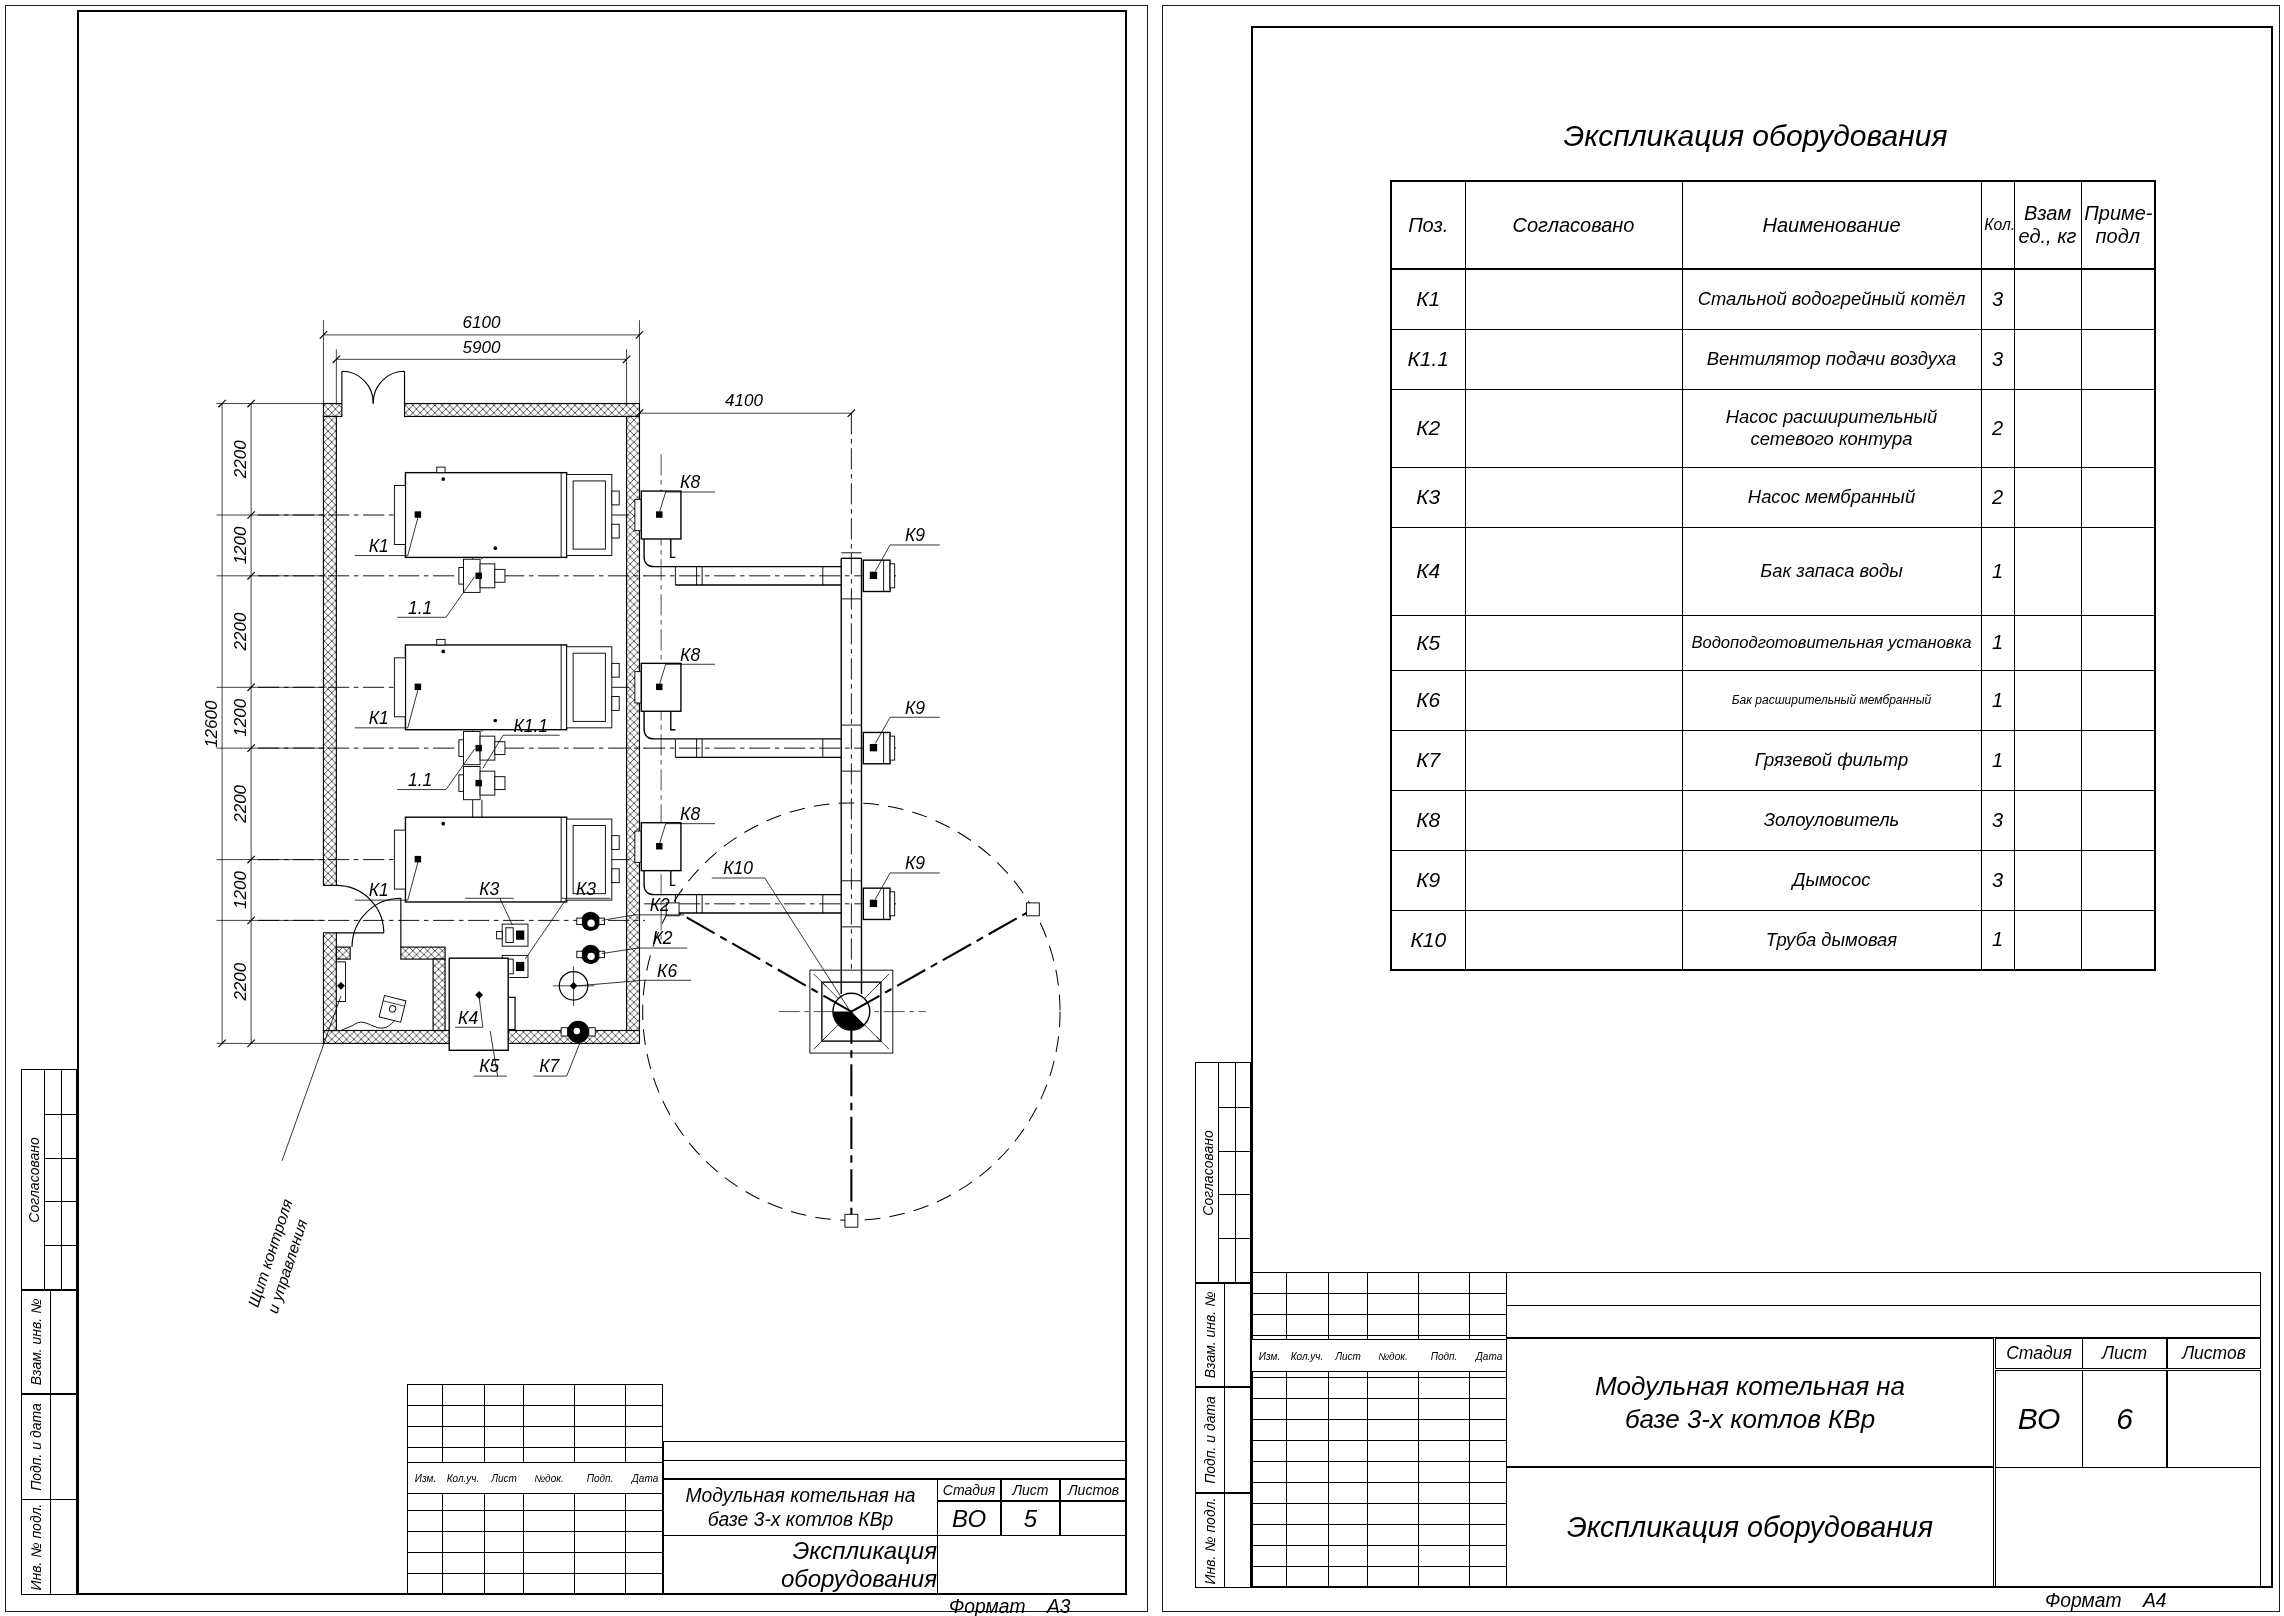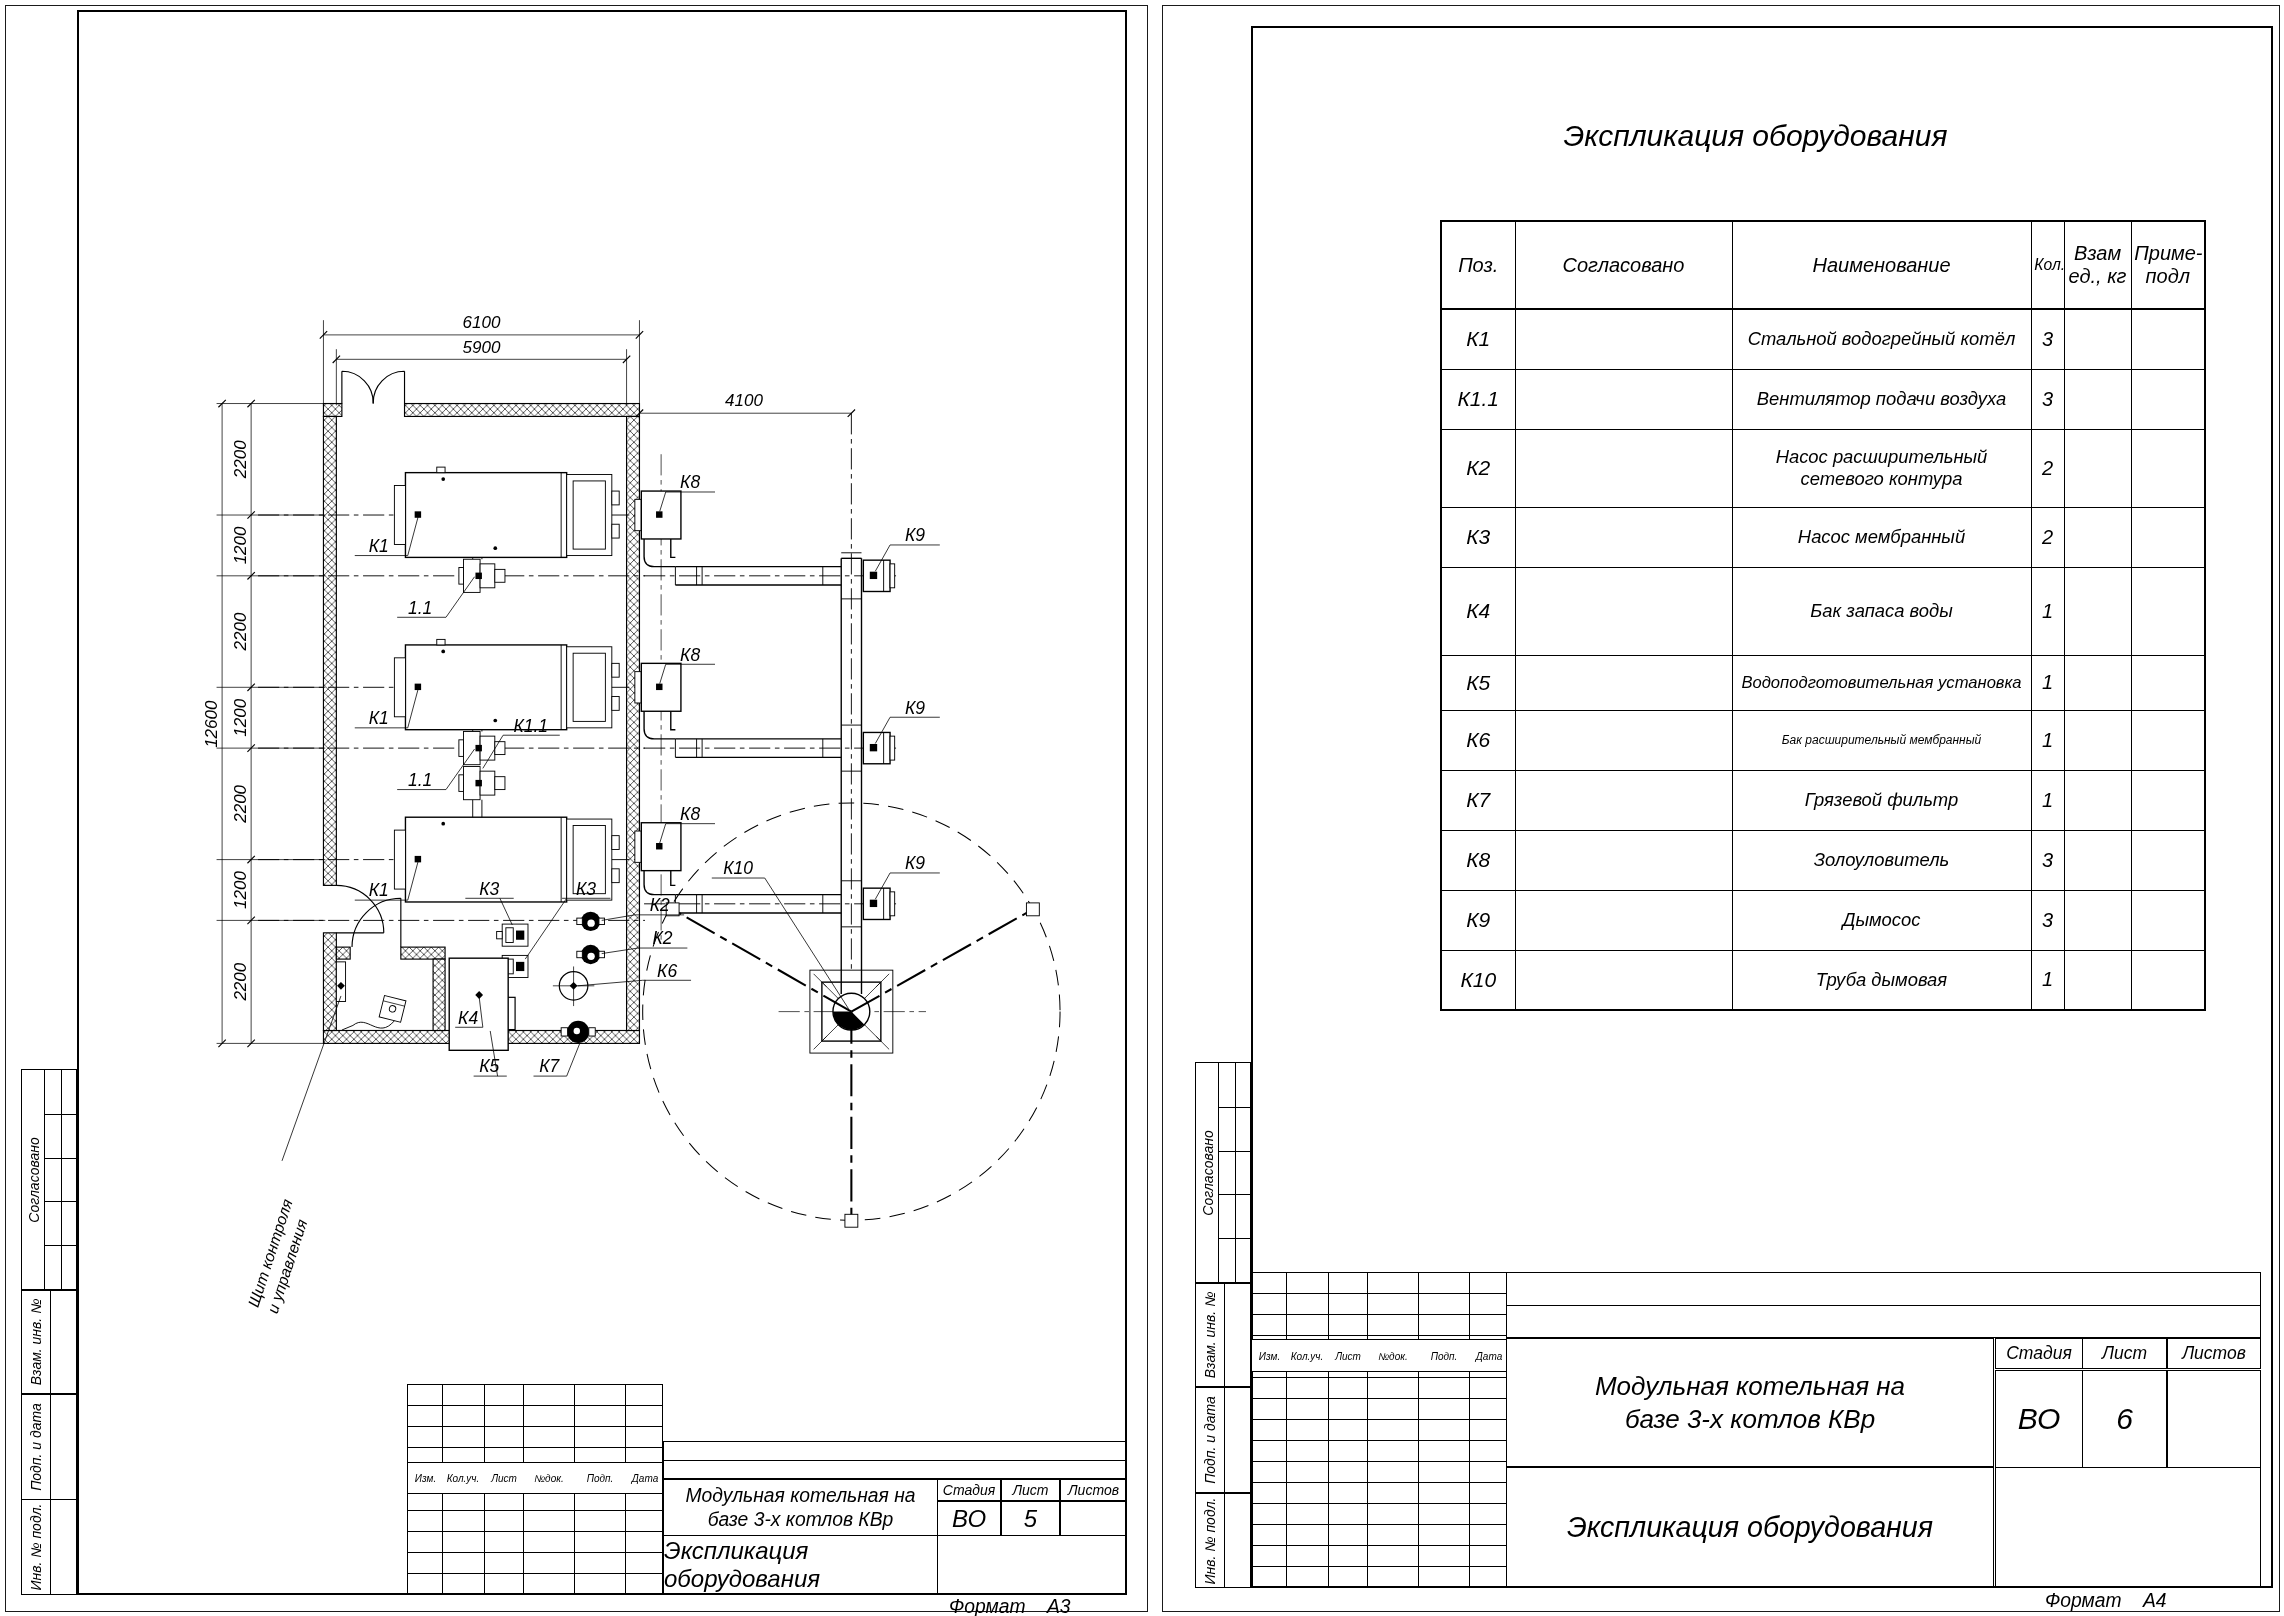--- a/index.html
+++ b/index.html
@@ -1,21 +1,21 @@
 <!DOCTYPE html>
 <html style="font-size:7.4px"><head>
 <meta charset="utf-8">
 <style>
   html,body{margin:0;padding:0;background:#fff;}
   .page{position:relative;width:2284px;height:1616px;background:#fff;overflow:hidden;
         font-family:"Liberation Sans",sans-serif;font-style:italic;color:#000;}
   .abs{position:absolute;box-sizing:border-box;}
   .paper{border:0.9px solid #1a1a1a;}
   .frame{border:2.3px solid #000;}
-  .cell{border:1.4px solid #000;display:flex;align-items:center;justify-content:center;text-align:left;}
+  .cell{border:1.4px solid #000;display:flex;align-items:center;justify-content:center;text-align:right;}
   .vstamp{border:1.4px solid #000;}
   .vstamp .rot{position:absolute;left:50%;top:50%;transform:translate(-50%,-50%) rotate(-90deg);
         white-space:nowrap;font-size:14px;}
   .vline{position:absolute;top:0;bottom:0;width:0.9px;background:#000;}
   .hline{position:absolute;left:0;right:0;height:0.9px;background:#000;}
   .revgrid{border:1.8px solid #000;
      background-image:repeating-linear-gradient(to bottom,transparent 0 20px,#000 20px 21px);}
   .revband{position:absolute;left:0;right:0;background:#fff;border-top:1.4px solid #000;border-bottom:1.4px solid #000;}
   .revband span{position:absolute;top:50%;transform:translate(-50%,-50%);font-size:10px;white-space:nowrap;}
   table.spec{border-collapse:collapse;table-layout:fixed;}
@@ -524,21 +524,21 @@
   </div>
   <div class="abs vstamp" style="left:1195px;top:1493px;width:56px;height:95px;">
     <div class="vline" style="left:28px;"></div>
     <span class="rot" style="left:14.3px;">Инв. № подл.</span>
   </div>
 
   <div class="abs bigtitle" style="left:1373px;top:119px;width:765px;">
     <span>Экспликация оборудования</span>
   </div>
 
-  <div class="abs" style="left:1440px;top:180px;margin-top:40px;">
+  <div class="abs" style="left:1390px;top:180px;">
     <table class="spec" style="width:765px;border:2.3px solid #000;">
       <colgroup>
         <col style="width:74px;">
           <col style="width:217px;">
           <col style="width:299px;">
         <col style="width:33px;">
           <col style="width:67px;">
           <col style="width:74px;">
       </colgroup>
       <tbody>

